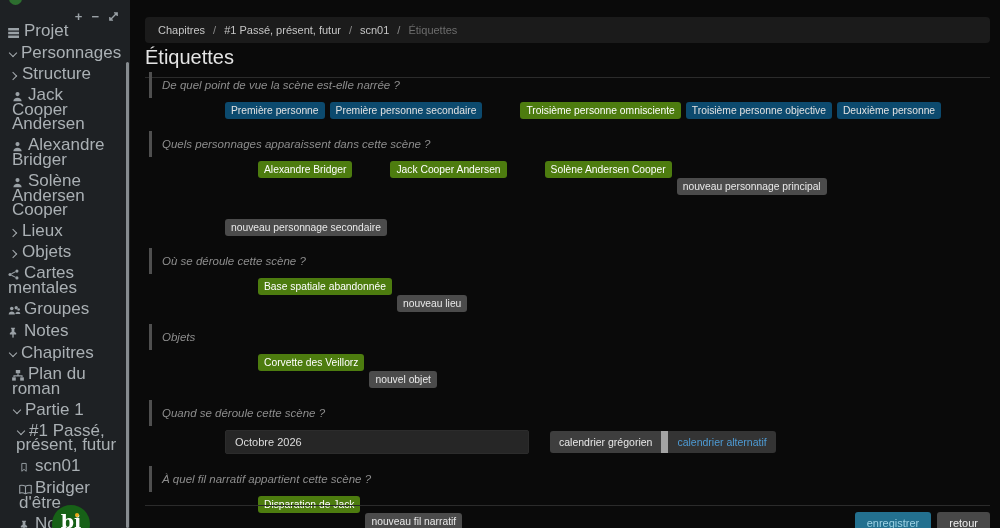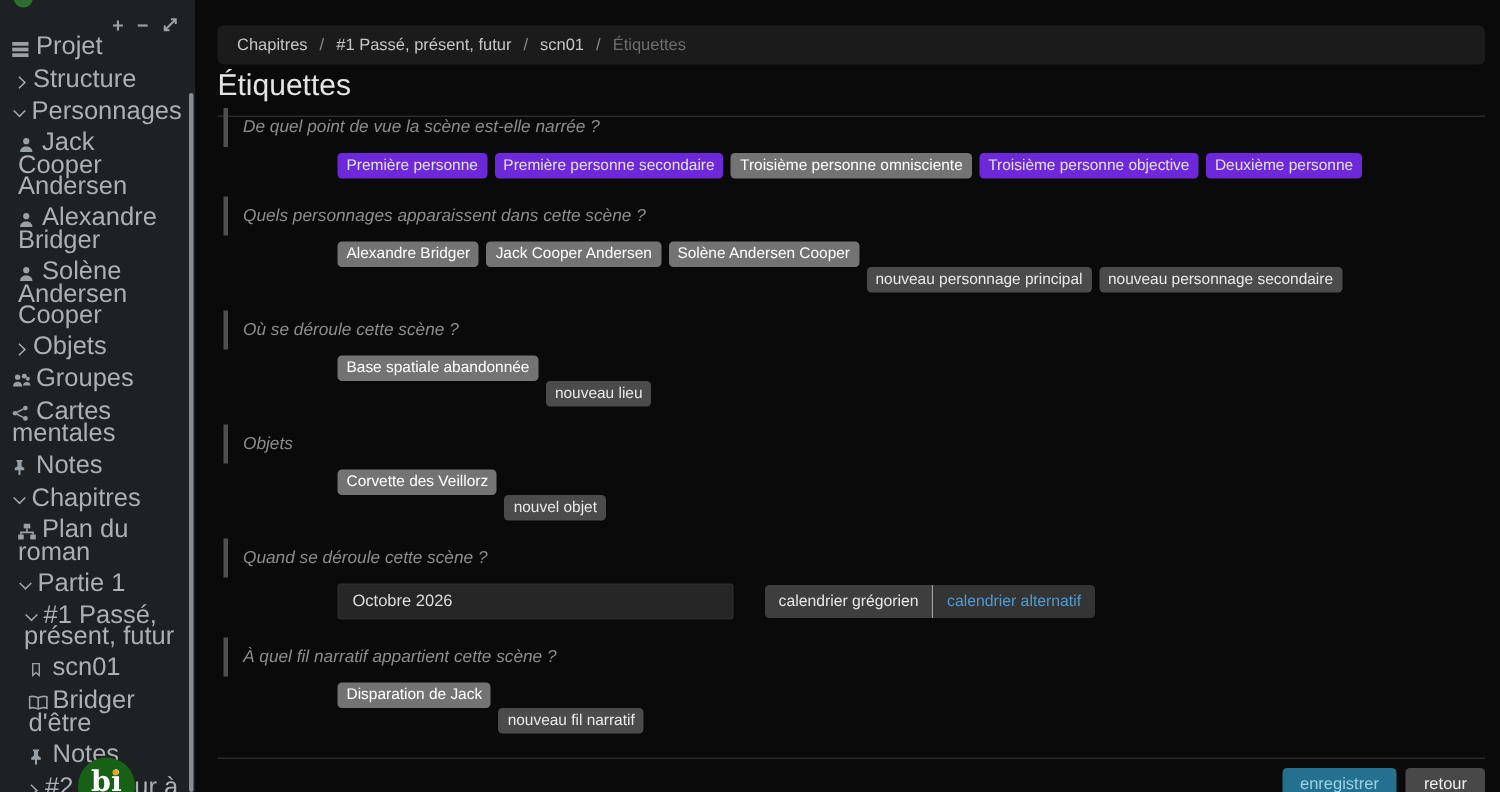--- a/index.html
+++ b/index.html
@@ -74,38 +74,38 @@
   .footer-divider { top:505px; }
 
   .content { position:absolute; left:15px; right:10px; top:72px; }
   .q {
     border-left:3px solid #4f4f4f; padding:7px 0 7px 10px; margin-left:4px;
     font-style:italic; font-size:11.5px; color:#8d8d8d;
   }
   .tags { margin:4px 0 12px 80px; display:flex; flex-wrap:wrap; gap:7px 5px; align-items:flex-start; }
   .tag {
     font-size:10.3px; padding:3px 6px; border-radius:3px;
-    background:#6d28d9; color:#e2e2e2; cursor:pointer; white-space:nowrap;
-  }
-  .tag.sel { background:#737373; color:#fff; }
+    background:#0c4a6e; color:#e2e2e2; cursor:pointer; white-space:nowrap;
+  }
+  .tag.sel { background:#4d7c0f; color:#fff;margin-left:33px; }
   .tag.act { background:#4b4b4b; color:#e9e9e9;margin-top:17px; }
 
   .time-row { margin:4px 0 12px 80px; display:flex; align-items:center; }
   .time-input {
-    width:264px; height:24px; background:#262626; border:1px solid #2c2c2c;
+    width:304px; height:24px; background:#262626; border:1px solid #2c2c2c;
     color:#ddd; font-size:11px; padding:0 9px; border-radius:2px;
     font-family:"Liberation Sans", sans-serif; outline:none;
   }
   .cal-group { margin-left:21px; display:flex; }
   .cal-btn {
     font-size:10.5px; padding:5px 9px; border:none; cursor:pointer;
     background:#3e3e3e; color:#e8e8e8; font-family:"Liberation Sans", sans-serif;
   }
   .cal-btn.greg { border-radius:3px 0 0 3px; }
-  .cal-btn.alt { border-radius:0 3px 3px 0; background:#343434; color:#4e9bd4; border-left:1px solid #a3a3a3; }
+  .cal-btn.alt { border-radius:0 3px 3px 0; background:#343434; color:#4e9bd4; border-left:7px solid #a3a3a3; }
 
   .footer-buttons { position:absolute; right:10px; top:512px; display:flex; gap:6px; }
   .btn { font-size:11px; padding:5px 12px; border-radius:3px; border:none; cursor:pointer;
          font-family:"Liberation Sans", sans-serif; }
   .btn-save { background:#23708f; color:#9dd2e4; }
   .btn-back { background:#484848; color:#eee; }
 
   .isvg { stroke:#9aa1a6; fill:none; stroke-width:1.5; }
   .isvg-f { fill:#9aa1a6; stroke:none; }
 </style>
@@ -124,58 +124,59 @@
   </div>
 
   <div class="sb-list">
     <div class="s-item"><span class="icn"><svg width="12" height="10" viewBox="0 0 14 12">
             <g class="isvg-f">
               <rect y="0" width="13" height="3"></rect>
               <rect y="4.5" width="13" height="3"></rect>
               <rect y="9" width="13" height="3"></rect>
             </g>
           </svg></span><span>Projet</span></div>
+    <div class="s-item"><span class="chev d"></span><span>Personnages</span></div>
     <div class="s-item"><span class="chev r"></span><span>Structure</span></div>
-    <div class="s-item"><span class="chev d"></span><span>Personnages</span></div>
     <div class="s-item ind1"><span class="icn"><svg width="11" height="11" viewBox="0 0 16 16">
             <g class="isvg-f">
               <circle cx="8" cy="4.5" r="3"></circle>
               <path d="M2 15c0-3.5 2.7-5.3 6-5.3s6 1.8 6 5.3z"></path>
             </g>
           </svg></span><span>Jack Cooper Andersen</span></div>
     <div class="s-item ind1"><span class="icn"><svg width="11" height="11" viewBox="0 0 16 16">
             <g class="isvg-f">
               <circle cx="8" cy="4.5" r="3"></circle>
               <path d="M2 15c0-3.5 2.7-5.3 6-5.3s6 1.8 6 5.3z"></path>
             </g>
           </svg></span><span>Alexandre Bridger</span></div>
     <div class="s-item ind1"><span class="icn"><svg width="11" height="11" viewBox="0 0 16 16">
             <g class="isvg-f">
               <circle cx="8" cy="4.5" r="3"></circle>
               <path d="M2 15c0-3.5 2.7-5.3 6-5.3s6 1.8 6 5.3z"></path>
             </g>
           </svg></span><span>Solène Andersen Cooper</span></div>
+    <div class="s-item"><span class="chev r"></span><span>Lieux</span></div>
     <div class="s-item"><span class="chev r"></span><span>Objets</span></div>
+    <div class="s-item"><span class="icn"><svg width="11" height="11" viewBox="0 0 16 16">
+            <g class="isvg-f">
+              <circle cx="13" cy="3" r="2.3"></circle>
+              <circle cx="3" cy="8" r="2.3"></circle>
+              <circle cx="13" cy="13" r="2.3"></circle>
+            </g>
+            <path class="isvg" d="M5 7l6.2-3.2M5 9l6.2 3.2"></path>
+          </svg></span><span>Cartes mentales</span></div>
     <div class="s-item"><span class="icn"><svg width="13" height="11" viewBox="0 0 19 16">
             <g class="isvg-f">
               <circle cx="5.5" cy="5" r="2.6"></circle>
               <circle cx="12" cy="4" r="2.4"></circle>
               <circle cx="15.5" cy="6.5" r="1.9"></circle>
               <path d="M1 14c0-3 2-4.6 4.5-4.6S10 11 10 14z"></path>
               <path d="M10.7 13.2c.4-2.4 1.9-3.4 3.8-3.4 2 0 3.4 1.1 3.4 3.4z"></path>
             </g>
           </svg></span><span>Groupes</span></div>
-    <div class="s-item"><span class="icn"><svg width="11" height="11" viewBox="0 0 16 16">
-            <g class="isvg-f">
-              <circle cx="13" cy="3" r="2.3"></circle>
-              <circle cx="3" cy="8" r="2.3"></circle>
-              <circle cx="13" cy="13" r="2.3"></circle>
-            </g>
-            <path class="isvg" d="M5 7l6.2-3.2M5 9l6.2 3.2"></path>
-          </svg></span><span>Cartes mentales</span></div>
     <div class="s-item"><span class="icn"><svg width="10" height="11" viewBox="0 0 14 16">
             <g class="isvg-f">
               <path d="M4 1h6v1.2L9 3v4l2.6 1.8V11H8v4l-1 1-1-1v-4H2.4V8.8L5 7V3L4 2.2z"></path>
             </g>
           </svg></span><span>Notes</span></div>
     <div class="s-item"><span class="chev d"></span><span>Chapitres</span></div>
     <div class="s-item ind1"><span class="icn"><svg width="12" height="11" viewBox="0 0 16 15">
             <g class="isvg-f">
               <rect x="5" y="0" width="6" height="4.5"></rect>
               <rect x="0" y="10" width="5" height="4.5"></rect>

